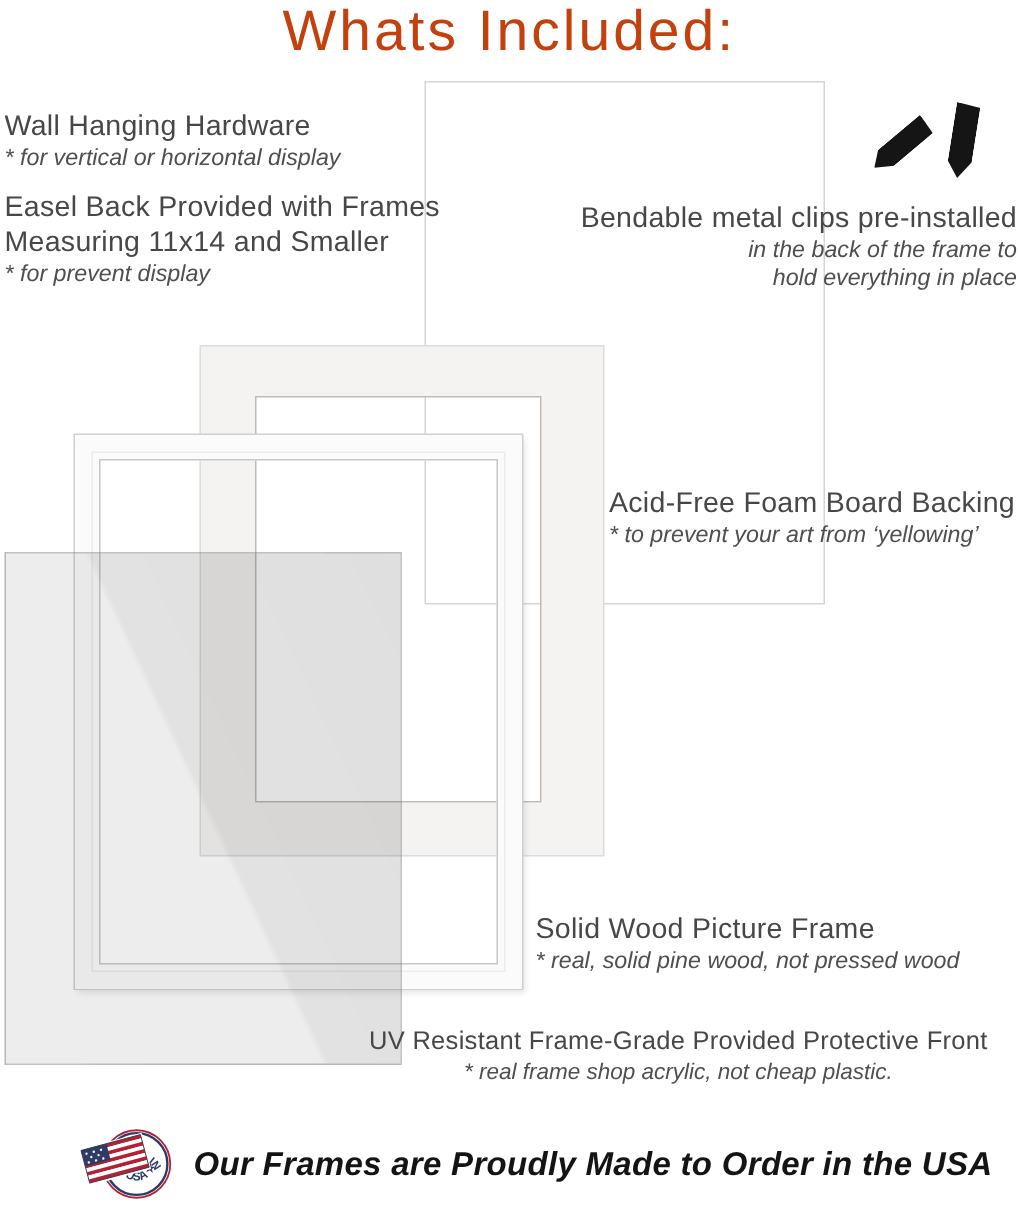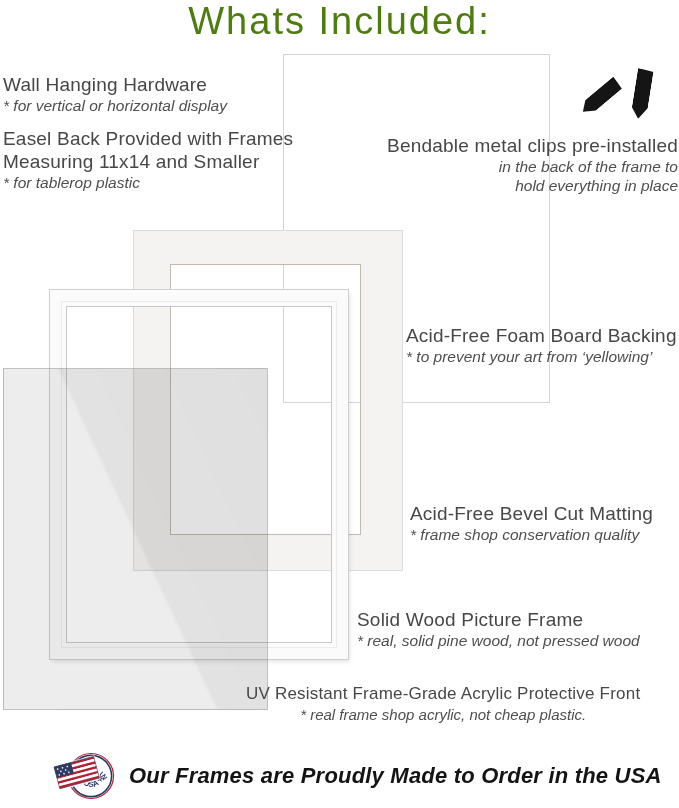--- a/index.html
+++ b/index.html
@@ -1,21 +1,21 @@
 <!DOCTYPE html>
 <html><head>
 <meta charset="utf-8">
 <style>
   html,body{margin:0;padding:0;background:#fff;}
   .page{position:relative;width:679px;height:808px;background:#ffffff;overflow:hidden;
         font-family:"Liberation Sans",sans-serif;color:#484848;}
 
   
   .title{position:absolute;top:0;left:0;width:100%;text-align:center;margin:0;
-         font-size:38px;font-weight:400;letter-spacing:2px;color:#4d7c0f;z-index:6;}
+         font-size:38px;font-weight:400;letter-spacing:2px;color:#c2410c;z-index:6;}
 
   
   .foam{position:absolute;left:283px;top:54px;width:267px;height:349px;
         background:#fff;border:1px solid #d5d5d5;box-sizing:border-box;z-index:1;}
 
   .mat{position:absolute;left:134px;top:231px;width:268px;height:339px;box-sizing:border-box;
        border-style:solid;border-color:#f4f3f1;border-width:33px 41px 35px 36px;
        box-shadow:0 0 0 1px #dcdcdc;z-index:2;}
   .mat-window{position:absolute;inset:0;border:1px solid #c2bab0;}
 
@@ -81,46 +81,42 @@
   <div class="clip clip-b"></div>
 
   <div class="ann ann-wall">
     <div class="heading">Wall Hanging Hardware</div>
     <div class="note">* for vertical or horizontal display</div>
   </div>
 
   <div class="ann ann-easel">
     <div class="heading">Easel Back Provided with Frames</div>
     <div class="heading">Measuring 11x14 and Smaller</div>
-    <div class="note">* for tablerop plastic</div>
+    <div class="note">* for prevent display</div>
   </div>
 
   <div class="ann ann-clips">
     <div class="heading">Bendable metal clips pre-installed</div>
     <div class="note">in the back of the frame to</div>
     <div class="note">hold everything in place</div>
   </div>
 
   <div class="ann ann-foam">
     <div class="heading">Acid-Free Foam Board Backing</div>
     <div class="note">* to prevent your art from ‘yellowing’</div>
   </div>
 
-  <div class="ann ann-mat">
-    <div class="heading">Acid-Free Bevel Cut Matting</div>
-    <div class="note">* frame shop conservation quality</div>
-  </div>
 
   <div class="ann ann-wood">
     <div class="heading">Solid Wood Picture Frame</div>
     <div class="note">* real, solid pine wood, not pressed wood</div>
   </div>
 
   <div class="ann ann-uv">
-    <div class="heading">UV Resistant Frame-Grade Acrylic Protective Front</div>
+    <div class="heading">UV Resistant Frame-Grade Provided Protective Front</div>
     <div class="note">* real frame shop acrylic, not cheap plastic.</div>
   </div>
 
   <svg class="badge" width="74" height="64" viewBox="0 0 74 64">
     <circle cx="39" cy="32" r="22.5" fill="#ffffff" stroke="#b22234" stroke-width="1.2"></circle>
     <circle cx="39" cy="32" r="20.6" fill="none" stroke="#2e3b66" stroke-width="1.6"></circle>
     <defs>
       <path id="arcTop" d="M 26.5,37 A 13.5,13.5 0 0 1 51.5,37"></path>
       <path id="arcBot" d="M 27,34 A 12.5,12.5 0 0 0 51,34"></path>
     </defs>

